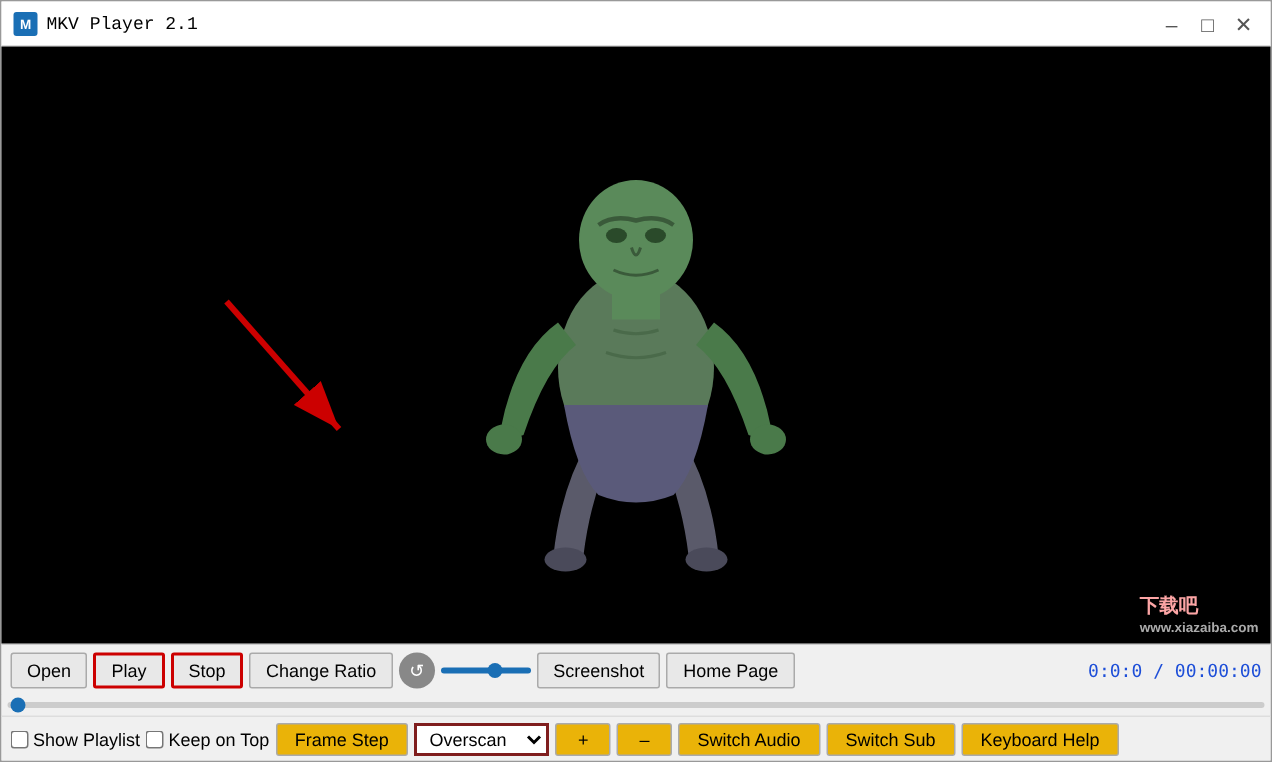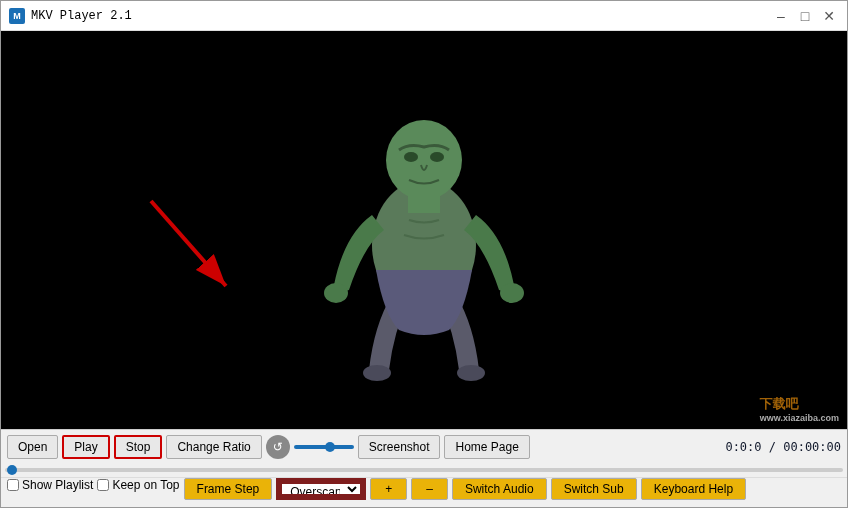--- a/index.html
+++ b/index.html
@@ -134,21 +134,21 @@
       background: #1a6fb5;
       border-radius: 50%;
       position: absolute;
       top: -3px;
       left: 60%;
       transform: translateX(-50%);
     }
     .time-display {
       margin-left: auto;
       font-size: 12px;
-      color: #0f172a;
+      color: #1d4ed8;
       font-family: monospace;
     }
 
     .seek-bar-row {
       background: #f0f0f0;
       height: 14px;
       display: flex;
       align-items: center;
       padding: 0 4px;
       flex-shrink: 0;
@@ -168,21 +168,21 @@
       border-radius: 50%;
       position: absolute;
       top: -3px;
       left: 2px;
     }
 
     .bottom-bar {
       background: #f0f0f0;
       height: 30px;
       display: flex;
-      align-items: flex-start;
+      align-items: center;
       padding: 0 6px;
       gap: 4px;
       border-top: 1px solid #ddd;
       flex-shrink: 0;
     }
     .checkbox-label {
       display: flex;
       align-items: center;
       gap: 3px;
       font-size: 12px;
@@ -190,21 +190,21 @@
       cursor: pointer;
     }
     .checkbox-label input[type=checkbox] {
       width: 12px;
       height: 12px;
       cursor: pointer;
     }
     .select-box {
       height: 22px;
       padding: 0 4px;
-      border: 6px solid #7f1d1d;
+      border: 2px solid #7f1d1d;
       background: #fff;
       font-size: 12px;
       cursor: pointer;
       width: 90px;
     }
     .small-btn {
       height: 22px;
       padding: 0 12px;
       background: #eab308;
       border: 1px solid #aaa;
@@ -292,21 +292,21 @@
     <svg class="arrow-overlay" width="120" height="120" viewBox="0 0 120 120">
       <defs>
         <marker id="arrowhead" markerWidth="8" markerHeight="6" refX="8" refY="3" orient="auto">
           <polygon points="0 0, 8 3, 0 6" fill="#cc0000"></polygon>
         </marker>
       </defs>
       <line x1="10" y1="10" x2="85" y2="95" stroke="#cc0000" stroke-width="4" marker-end="url(#arrowhead)"></line>
     </svg>
 
     <div class="watermark">
-      <div style="color:#a16207;font-size:13px;font-weight:bold;">下载吧</div>
+      <div style="color:#fca5a5;font-size:13px;font-weight:bold;">下载吧</div>
       <div class="watermark-sub">www.xiazaiba.com</div>
     </div>
   </div>
 
   <div class="controls-bar">
     <button class="ctrl-btn">Open</button>
     <button class="ctrl-btn play-btn">Play</button>
     <button class="ctrl-btn stop-btn">Stop</button>
     <button class="ctrl-btn">Change Ratio</button>
 

